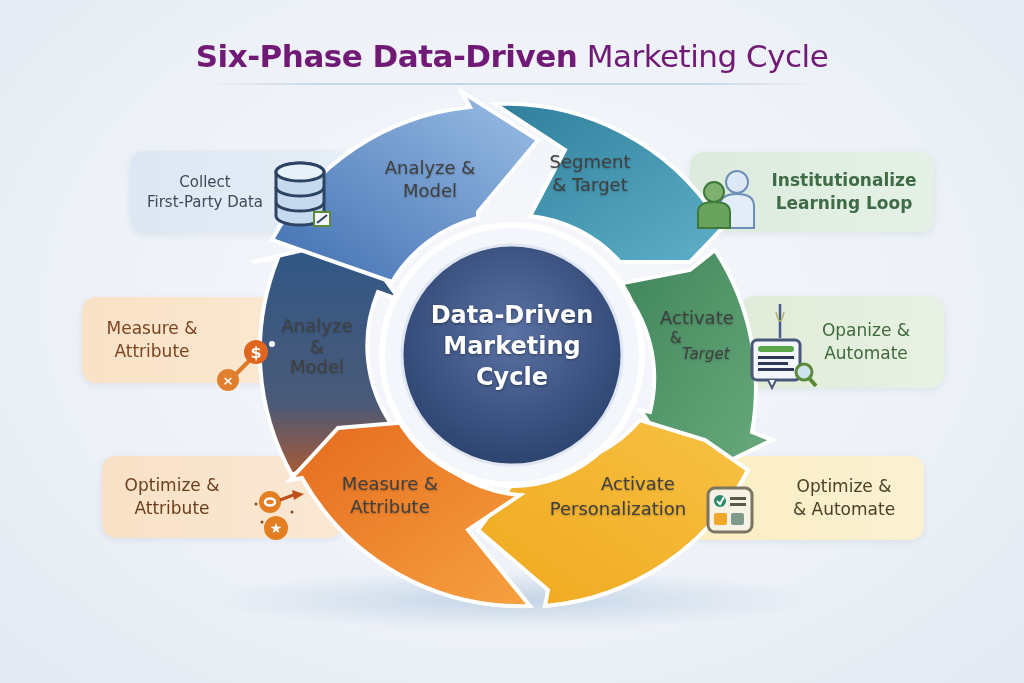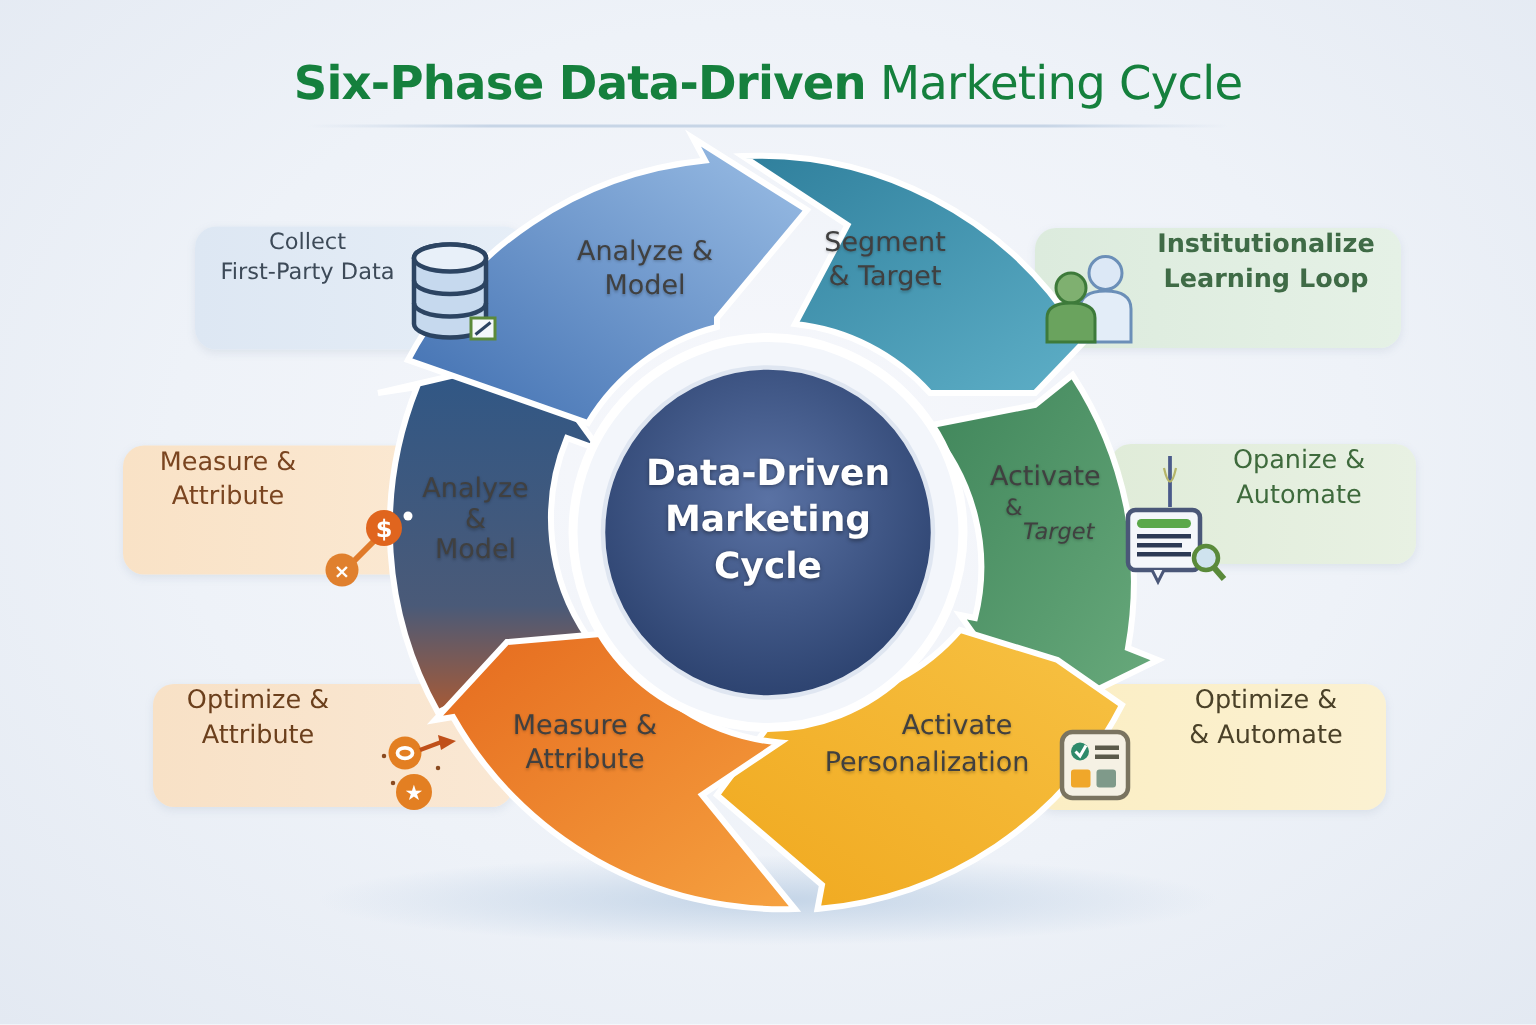--- a/index.html
+++ b/index.html
@@ -3,41 +3,41 @@
 <meta charset="utf-8">
 <style>
   html, body { margin: 0; padding: 0; }
   body {
     width: 1024px; height: 683px; overflow: hidden; position: relative;
     background: radial-gradient(ellipse at 50% 45%, #f7f8fc 0%, #eef2f8 55%, #e3e9f2 100%);
     font-family: "DejaVu Sans", "Liberation Sans", sans-serif;
   }
   .title {
     position: absolute; left: 0; top: 38px; width: 1024px; text-align: center;
-    font-size: 31px; color: #15803d; letter-spacing: -0.5px;
+    font-size: 31px; color: #701a75; letter-spacing: -0.5px;
   }
   .title .bold { font-weight: bold; }
   .title-rule {
     position: absolute; left: 205px; top: 83px; width: 614px; height: 2px;
     background: linear-gradient(90deg, rgba(190,205,225,0) 0%, #c7d5e6 20%, #c7d5e6 80%, rgba(190,205,225,0) 100%);
   }
   .card {
     position: absolute; border-radius: 14px;
-    display: flex; align-items: flex-start;
+    display: flex; align-items: center;
     font-size: 17px; line-height: 1.35;
     box-shadow: 0 2px 6px rgba(120,140,170,0.15);
   }
   .card .txt { text-align: center; }
   .card-collect { left: 130px; top: 151px; width: 220px; height: 82px; background: linear-gradient(90deg,#dde7f3,#e6eef7); color: #3d4a58; }
   .card-collect .txt { width: 150px; font-size: 15px; }
   .card-inst { left: 690px; top: 152px; width: 244px; height: 80px; background: linear-gradient(90deg,#dcebdd,#e5f1e6); color: #3f6b46; justify-content: flex-end; font-weight: bold; }
   .card-inst .txt { width: 160px; margin-right: 10px; font-size: 17px; }
   .card-measure { left: 82px; top: 297px; width: 220px; height: 86px; background: linear-gradient(90deg,#f9e2c6,#fbe9d3); color: #7a4520; }
   .card-measure .txt { width: 140px; font-size: 17px; }
-  .card-organize { left: 740px; top: 296px; width: 204px; height: 80px; background: linear-gradient(90deg,#e0ecd9,#e8f1e3); color: #3e6a3c; justify-content: flex-end; }
+  .card-organize { left: 740px; top: 296px; width: 204px; height: 92px; background: linear-gradient(90deg,#e0ecd9,#e8f1e3); color: #3e6a3c; justify-content: flex-end; }
   .card-organize .txt { width: 140px; margin-right: 8px; font-size: 17px; }
   .card-optimize-left { left: 102px; top: 456px; width: 240px; height: 82px; background: linear-gradient(90deg,#f8e1c6,#fae8d4); color: #6b3f1c; }
   .card-optimize-left .txt { width: 140px; font-size: 17px; }
   .card-optimize-right { left: 690px; top: 456px; width: 234px; height: 84px; background: linear-gradient(90deg,#fbeec3,#fbf1d2); color: #4a4128; justify-content: flex-end; }
   .card-optimize-right .txt { width: 140px; margin-right: 10px; font-size: 17px; }
   svg.ring { position: absolute; left: 0; top: 0; }
   .seg-label {
     position: absolute; color: #404040; text-align: center; font-size: 18px; line-height: 1.3;
     text-shadow: 0 1px 2px rgba(0,0,0,0.25);
   }

